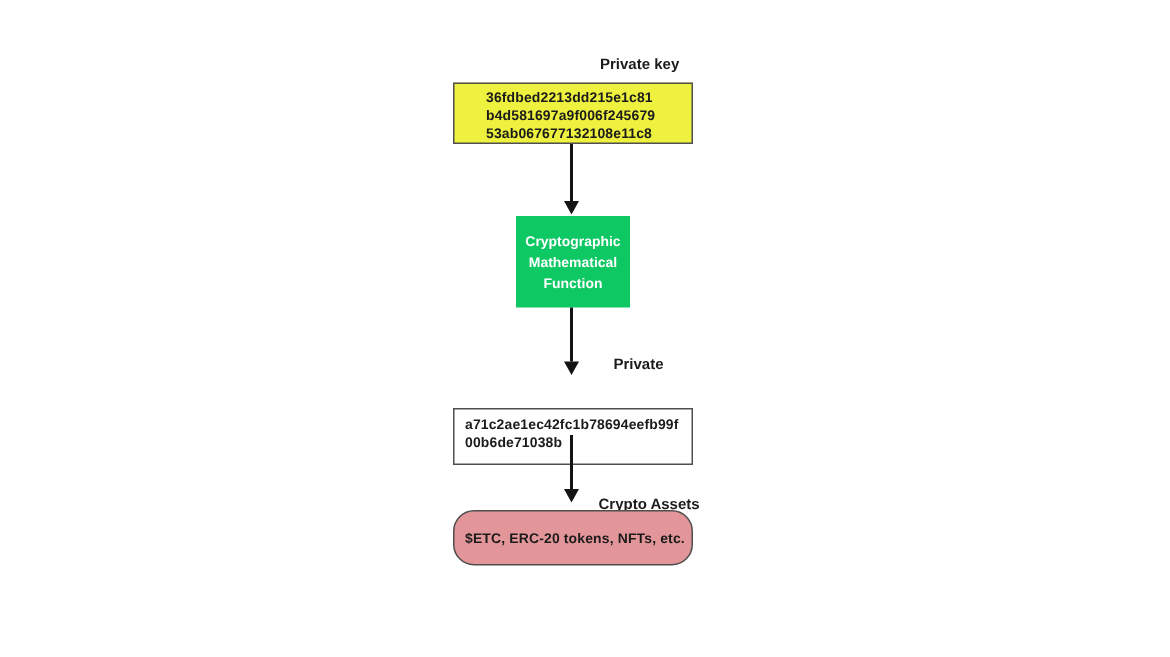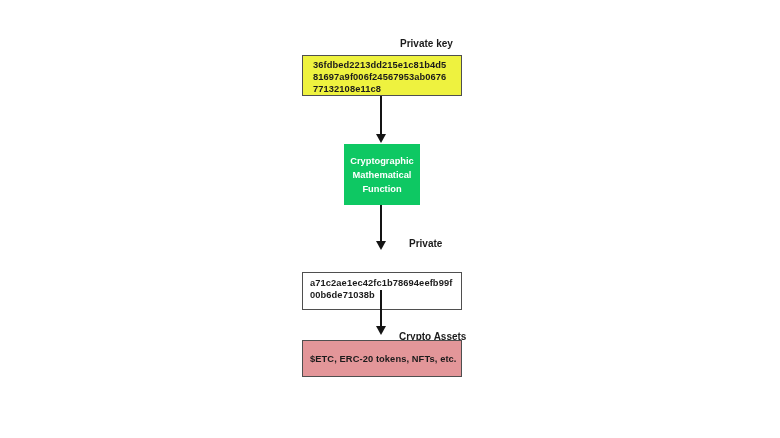--- a/index.html
+++ b/index.html
@@ -28,23 +28,23 @@
     box-sizing: border-box;
     border: 1.5px solid #4f4f4f;
   }
   .box-text {
     font-size: 9.3px;
     font-weight: 600;
     line-height: 12px;
     word-break: break-all;
     letter-spacing: 0.1px;
   }
-  .box-private-key { left: 302px; top: 55px;  width: 160px; height: 41px; padding: 3px 10px; }
+  .box-private-key { left: 302px; top: 55px;  width: 160px; height: 41px; padding: 3px 21px; }
   .box-address     { left: 302px; top: 252px; width: 160px; height: 38px; padding: 4px 7px; background: #ffffff; }
-  .box-assets      { left: 302px; top: 340px; width: 160px; height: 37px; padding: 0 7px; display: flex; align-items: center; }
+  .box-assets      { left: 302px; top: 340px; width: 160px; height: 37px; padding: 0 7px; display: flex; align-items: center; border-radius: 14px; }
   .box-assets .box-text { white-space: nowrap; word-break: normal; }
 
   .box-function {
     left: 344px; top: 144px; width: 76px; height: 61px;
     border: none;
     display: flex; align-items: center; justify-content: flex-end;
     text-align: center;
   }
   .function-text {
     color: #ffffff;

